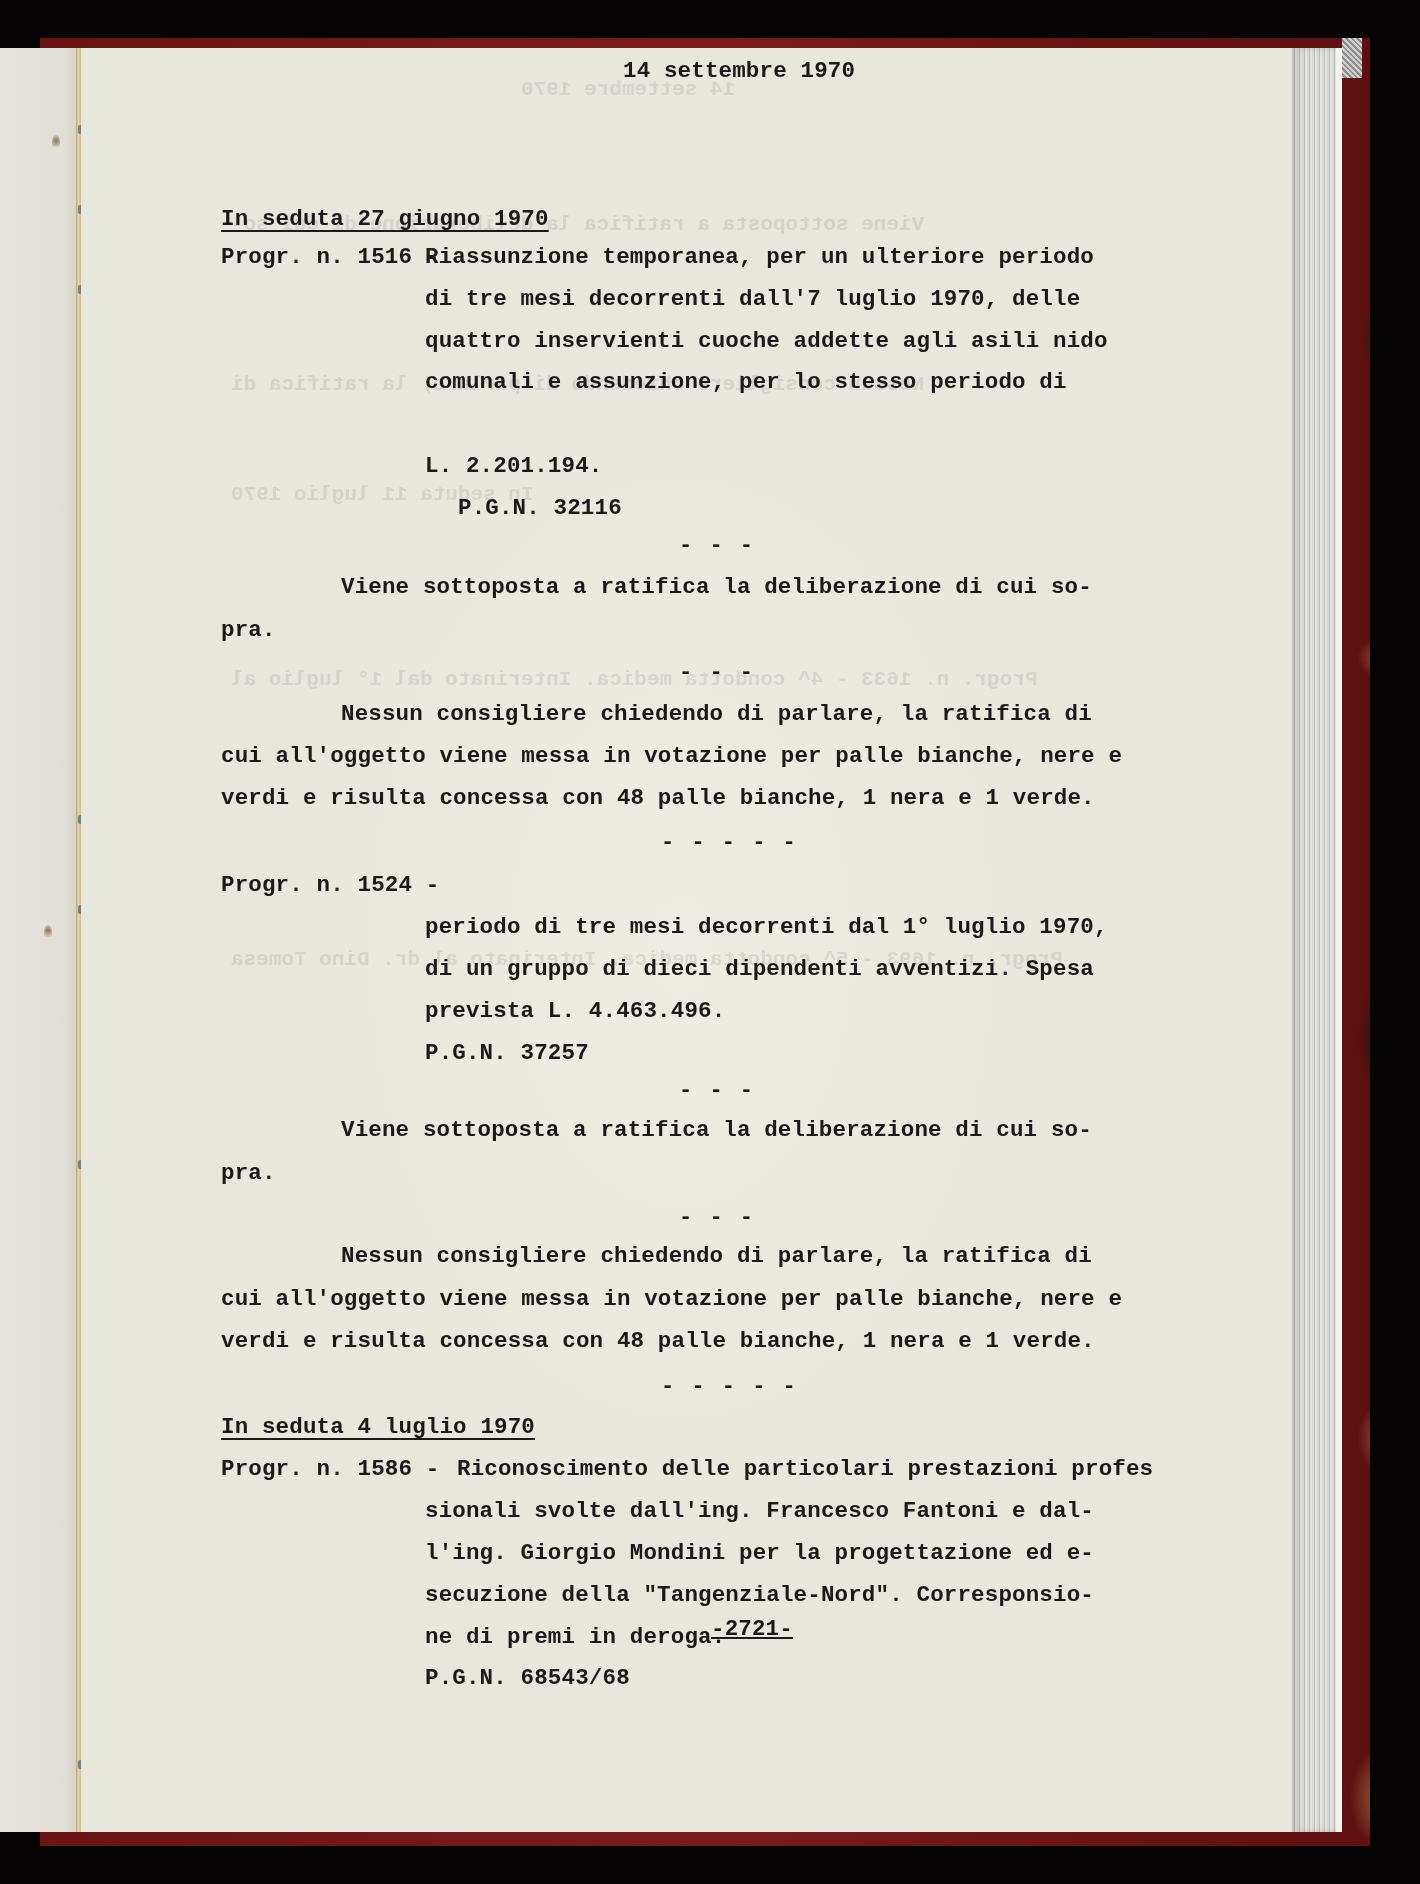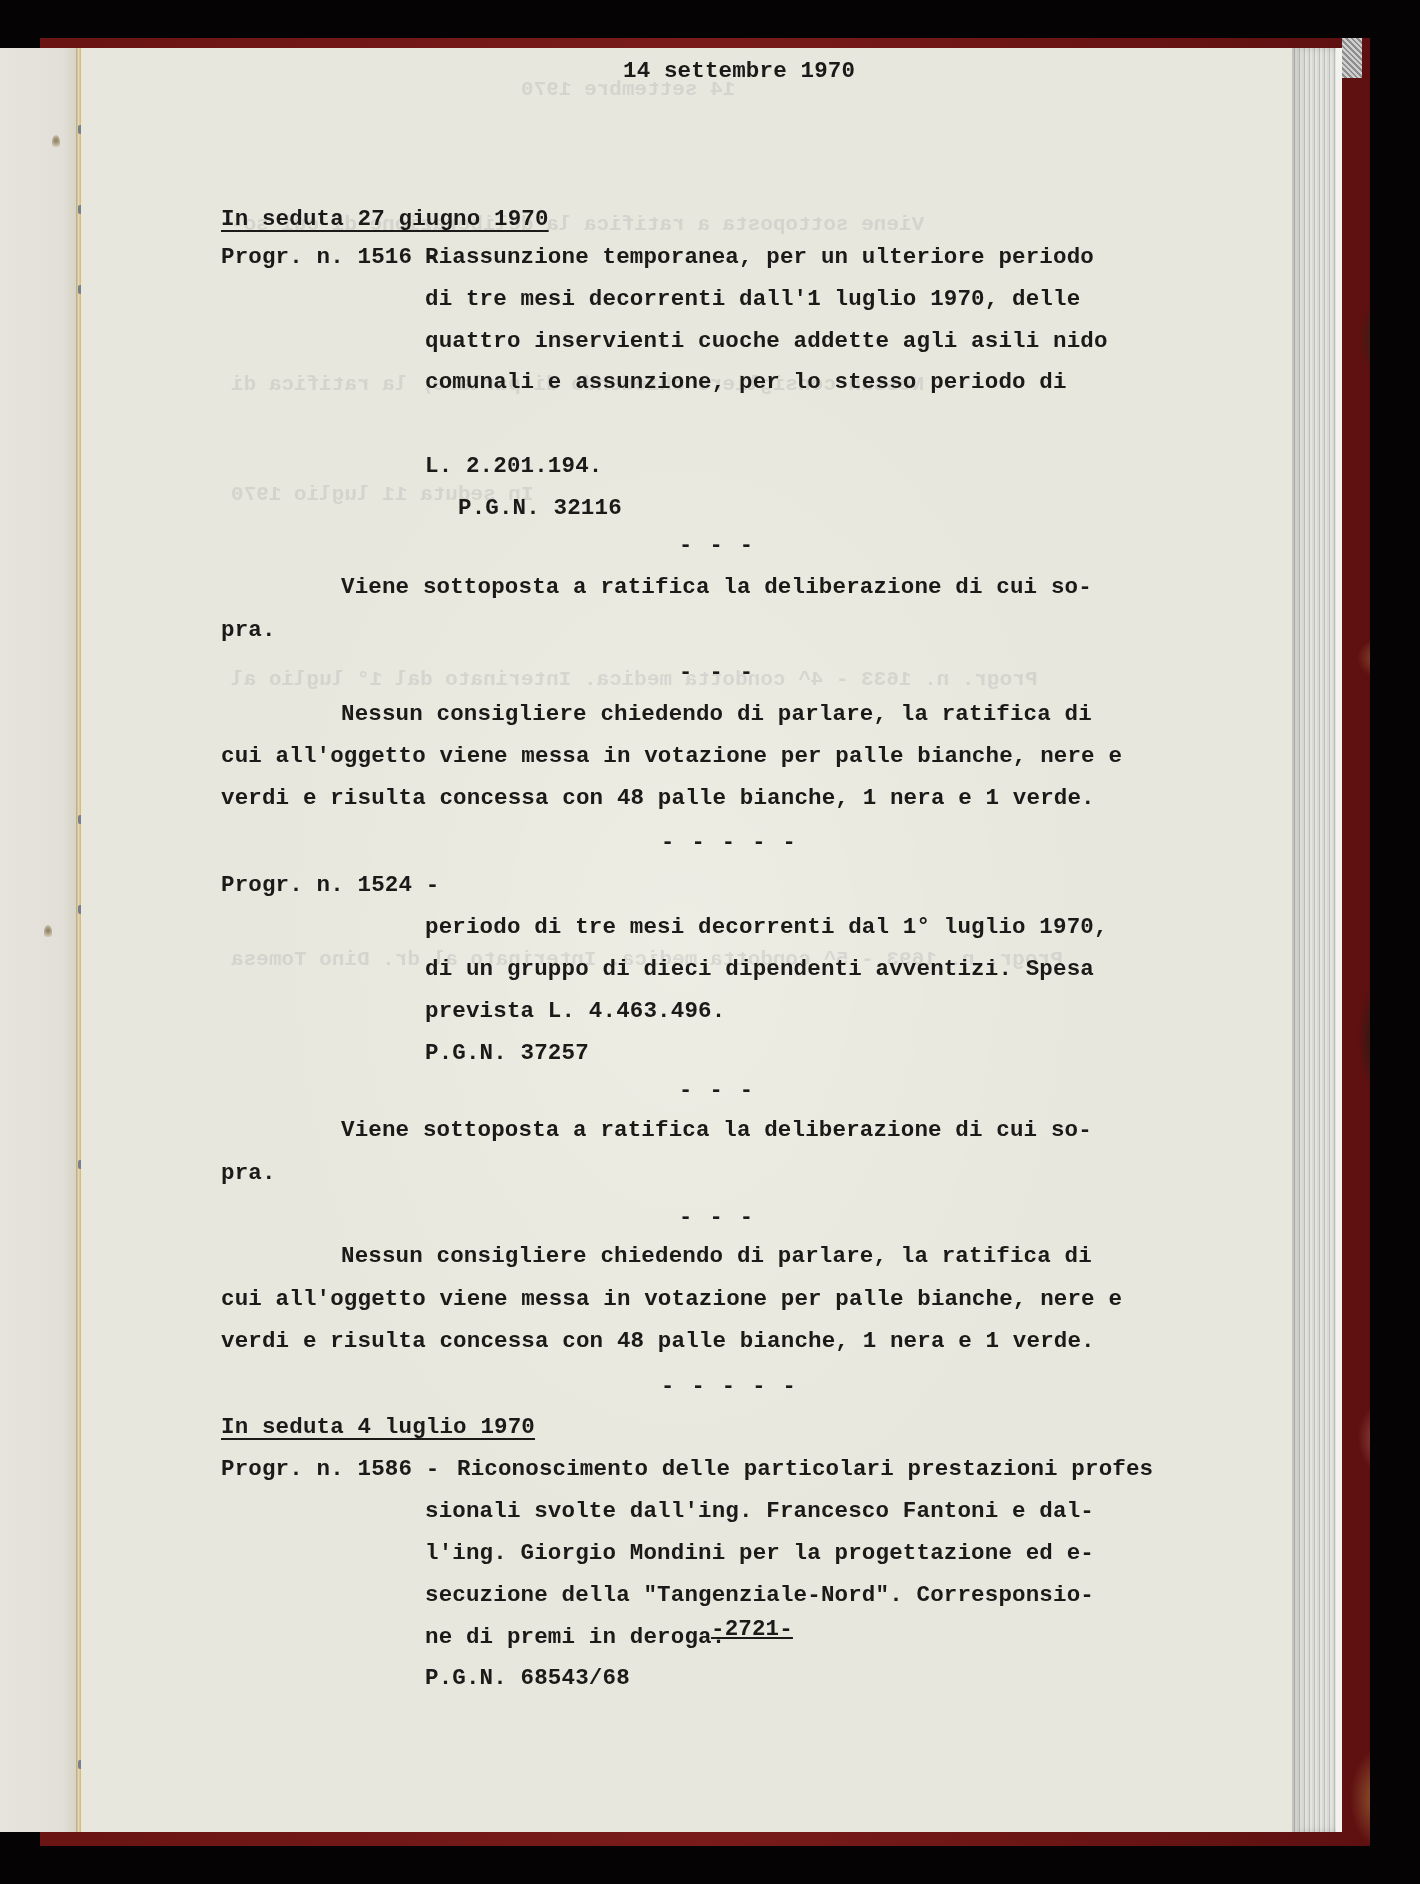--- a/index.html
+++ b/index.html
@@ -97,21 +97,21 @@
   <div class="ghost" style="left:150px;top:435px;">In seduta 11 luglio 1970</div>
   <div class="ghost" style="left:150px;top:620px;">Progr. n. 1633 - 4^ condotta medica. Interinato dal 1° luglio al</div>
   <div class="ghost" style="left:150px;top:900px;">Progr. n. 1693 - 5^ condotta medica. Interinato al dr. Dino Tomesa</div>
 
   <div class="t" style="left:542px;top:12px;">14 settembre 1970</div>
 
   <div class="t u" style="left:140px;top:160px;">In seduta 27 giugno 1970</div>
 
   <div class="t" style="left:140px;top:198px;">Progr. n. 1516 -</div>
   <div class="t" style="left:344px;top:198px;">Riassunzione temporanea, per un ulteriore periodo</div>
-  <div class="t" style="left:344px;top:240px;">di tre mesi decorrenti dall'1 luglio 1970, delle</div>
+  <div class="t" style="left:344px;top:240px;">di tre mesi decorrenti dall'7 luglio 1970, delle</div>
   <div class="t" style="left:344px;top:282px;">quattro inservienti cuoche addette agli asili nido</div>
   <div class="t" style="left:344px;top:323px;">comunali e assunzione, per lo stesso periodo di</div>
   <div class="t" style="left:344px;top:407px;">L. 2.201.194.</div>
   <div class="t" style="left:344px;top:449px;margin-left:33px;">P.G.N. 32116</div>
   <div class="sep" style="left:598px;top:485px;">- - -</div>
   <div class="t" style="left:260px;top:528px;">Viene sottoposta a ratifica la deliberazione di cui so-</div>
   <div class="t" style="left:140px;top:571px;">pra.</div>
   <div class="sep" style="left:598px;top:612px;">- - -</div>
   <div class="t" style="left:260px;top:655px;">Nessun consigliere chiedendo di parlare, la ratifica di</div>
   <div class="t" style="left:140px;top:697px;">cui all'oggetto viene messa in votazione per palle bianche, nere e</div>

